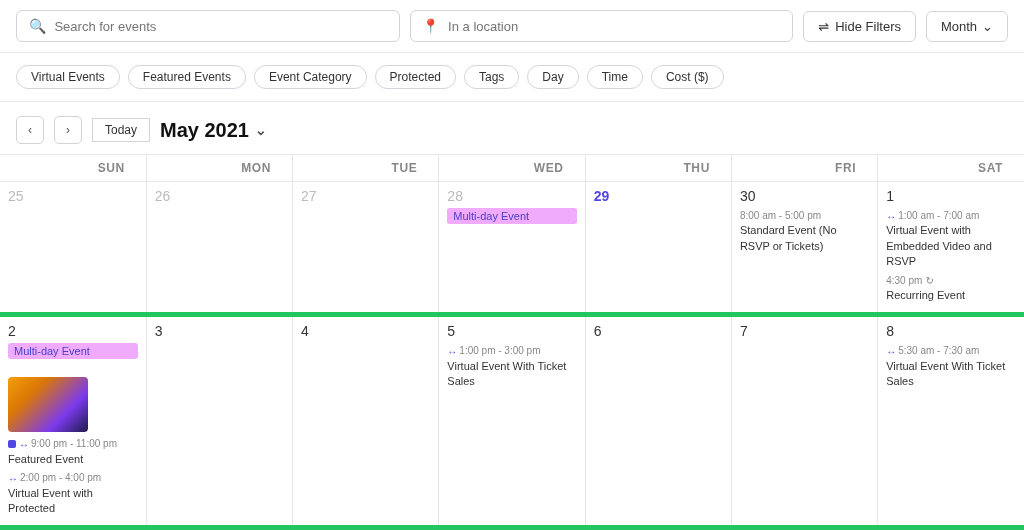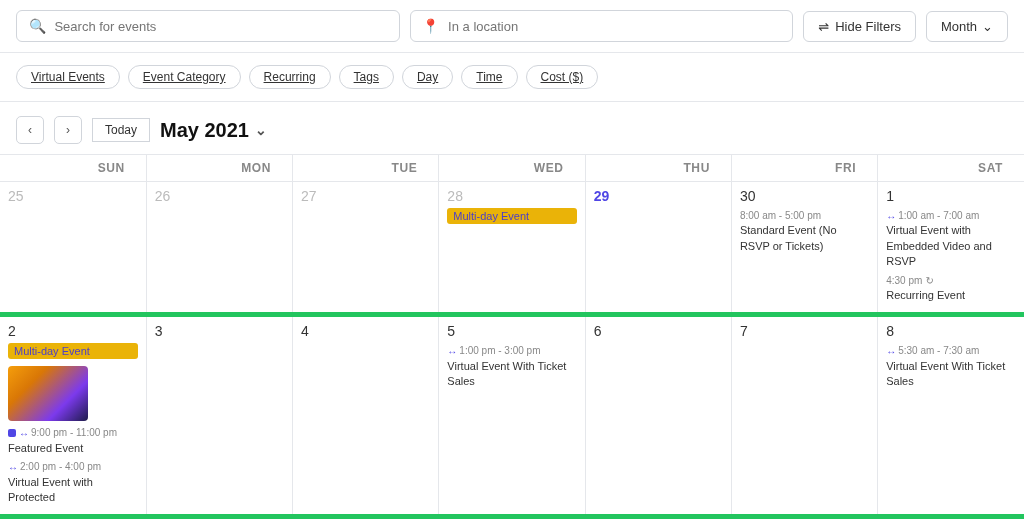--- a/index.html
+++ b/index.html
@@ -26,21 +26,21 @@
     }
     .hide-filters-btn {
       display: flex; align-items: center; gap: 6px; border: 1px solid #d1d5db; border-radius: 6px; padding: 7px 14px; font-size: 13px; cursor: pointer; background: #fff; color: #333;
     }
     .month-btn {
       display: flex; align-items: center; gap: 5px; border: 1px solid #d1d5db; border-radius: 6px; padding: 7px 14px; font-size: 13px; cursor: pointer; background: #fff; color: #333; font-weight: 500;
     }
 
     
     .filter-row {
-      display: flex; flex-wrap: wrap; gap: 8px; padding: 12px 16px; border-bottom: 1px solid #e5e7eb; text-decoration: underline;
+      display: flex; flex-wrap: wrap; gap: 8px; padding: 12px 16px; border-bottom: 1px solid #e5e7eb;
     }
     .filter-tag {
       border: 1px solid #d1d5db; border-radius: 20px; padding: 4px 14px; font-size: 12px; cursor: pointer; background: #fff; color: #333;
     }
 
     
     .cal-header {
       display: flex; align-items: center; gap: 10px; padding: 14px 16px 10px;
     }
     .nav-btn {
@@ -67,21 +67,21 @@
     }
     .calendar td:last-child { border-right: none; }
     .day-num {
       font-size: 14px; font-weight: 500; color: #333; margin-bottom: 4px;
     }
     .day-num.today { color: #5046e5; font-weight: 700; }
     .day-num.muted { color: #bbb; }
 
     
     .multi-day-bar {
-      background: #eab308; border-radius: 3px; padding: 2px 6px; font-size: 11px; color: #4b3fc8; margin-bottom: 7px; white-space: nowrap; overflow: hidden; text-overflow: ellipsis;
+      background: #f0abfc; border-radius: 3px; padding: 2px 6px; font-size: 11px; color: #4b3fc8; margin-bottom: 18px; white-space: nowrap; overflow: hidden; text-overflow: ellipsis;
     }
     .event-item {
       font-size: 11px; color: #333; margin-bottom: 3px; line-height: 1.4;
     }
     .event-time {
       color: #888; font-size: 10px;
     }
     .virtual-icon {
       color: #5046e5; font-size: 10px; margin-right: 2px;
     }
@@ -115,22 +115,23 @@
     <span>Hide Filters</span>
   </button>
   <button class="month-btn">
     <span>Month</span>
     <span>⌄</span>
   </button>
 </div>
 
 <div class="filter-row">
 <button class="filter-tag">Virtual Events</button>
+    <button class="filter-tag">Featured Events</button>
     <button class="filter-tag">Event Category</button>
-    <button class="filter-tag">Recurring</button>
+    <button class="filter-tag">Protected</button>
     <button class="filter-tag">Tags</button>
     <button class="filter-tag">Day</button>
     <button class="filter-tag">Time</button>
     <button class="filter-tag">Cost ($)</button>
   </div>
 
 <div class="cal-header">
   <button class="nav-btn">‹</button>
   <button class="nav-btn">›</button>
   <button class="today-btn">Today</button>

